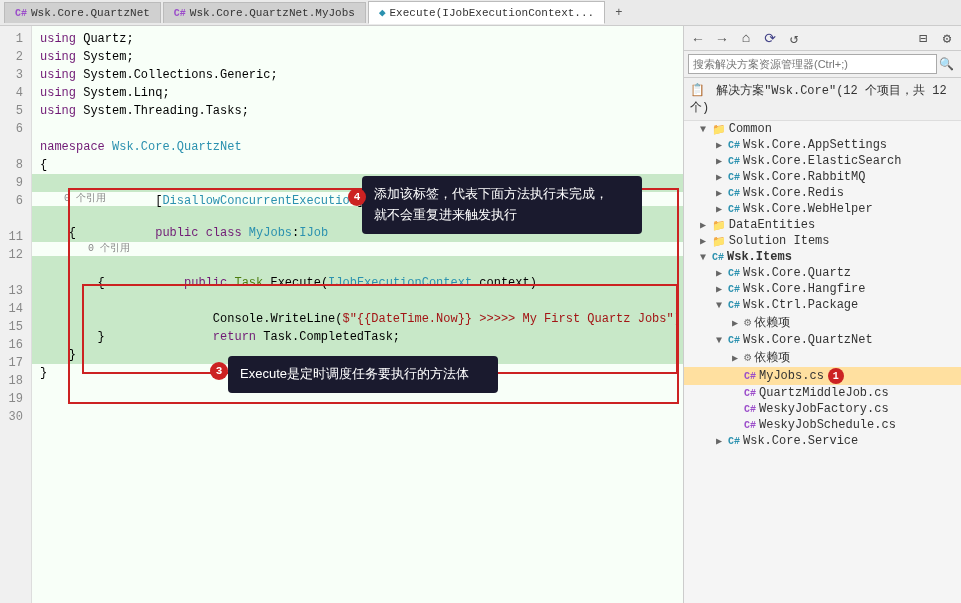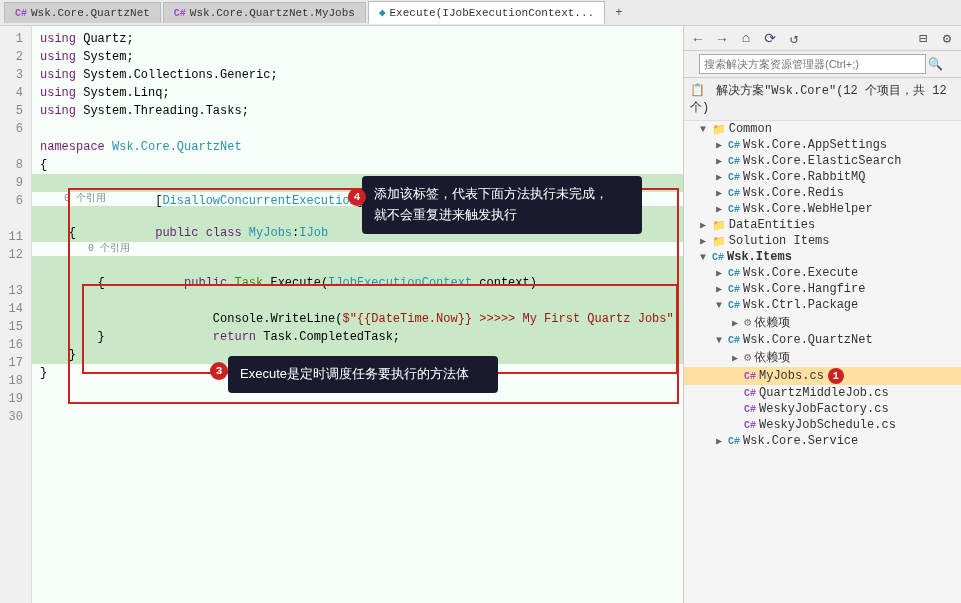--- a/index.html
+++ b/index.html
@@ -48,21 +48,21 @@
     .annotation-circle {
       display: inline-flex; align-items: center; justify-content: center;
       width: 18px; height: 18px; border-radius: 50%; background: #cc2222; color: white;
       font-size: 11px; font-weight: bold; position: absolute; z-index: 20;
     }
 
     
     .solution-panel { width: 278px; background: #f5f5f5; border-left: 1px solid #ccc; display: flex; flex-direction: column; overflow: hidden; }
     .solution-toolbar { display: flex; align-items: center; background: #f0f0f0; border-bottom: 1px solid #ccc; padding: 2px 4px; gap: 4px; }
     .toolbar-icon-btn { width: 20px; height: 20px; display: flex; align-items: center; justify-content: center; cursor: pointer; font-size: 14px; color: #555; }
-    .search-box-row { display: flex; align-items: center; padding: 3px 15px; background: #f0f0f0; border-bottom: 1px solid #ccc; }
+    .search-box-row { display: flex; align-items: center; padding: 3px 4px; background: #f0f0f0; border-bottom: 1px solid #ccc; }
     .search-input { flex: 1; height: 20px; font-size: 11px; border: 1px solid #aaa; padding: 0 4px; }
     .search-icon-btn { width: 20px; height: 20px; display: flex; align-items: center; justify-content: center; cursor: pointer; }
     .solution-header { padding: 4px 6px; font-size: 12px; color: #333; border-bottom: 1px solid #ddd; background: #f0f0f0; }
     .solution-tree { flex: 1; overflow-y: auto; font-size: 12px; }
     .tree-item { display: flex; align-items: center; padding: 1px 0; cursor: pointer; color: #333; white-space: nowrap; }
     .tree-item.highlighted-row { background: #ffe0a0; }
     .tree-indent { display: inline-block; width: 16px; flex-shrink: 0; }
     .tree-arrow { display: inline-block; width: 12px; color: #666; font-size: 10px; flex-shrink: 0; }
     .tree-file-icon { margin-right: 3px; font-size: 11px; }
     .icon-folder { color: #f0c040; }
@@ -256,21 +256,21 @@
           <span class="tree-indent"></span>
           <span class="tree-arrow">▼</span>
           <span style="color:#2b91af;margin-right:3px;font-size:10px;font-weight:bold;">C#</span>
           <strong>Wsk.Items</strong>
         </div>
         <div class="tree-item">
           <span class="tree-indent"></span>
           <span class="tree-indent"></span>
           <span class="tree-arrow">▶</span>
           <span style="color:#2b91af;margin-right:3px;font-size:10px;font-weight:bold;">C#</span>
-          <span>Wsk.Core.Execute</span>
+          <span>Wsk.Core.Quartz</span>
         </div>
         <div class="tree-item">
           <span class="tree-indent"></span>
           <span class="tree-indent"></span>
           <span class="tree-arrow">▶</span>
           <span style="color:#2b91af;margin-right:3px;font-size:10px;font-weight:bold;">C#</span>
           <span>Wsk.Core.Hangfire</span>
         </div>
         <div class="tree-item">
           <span class="tree-indent"></span>

